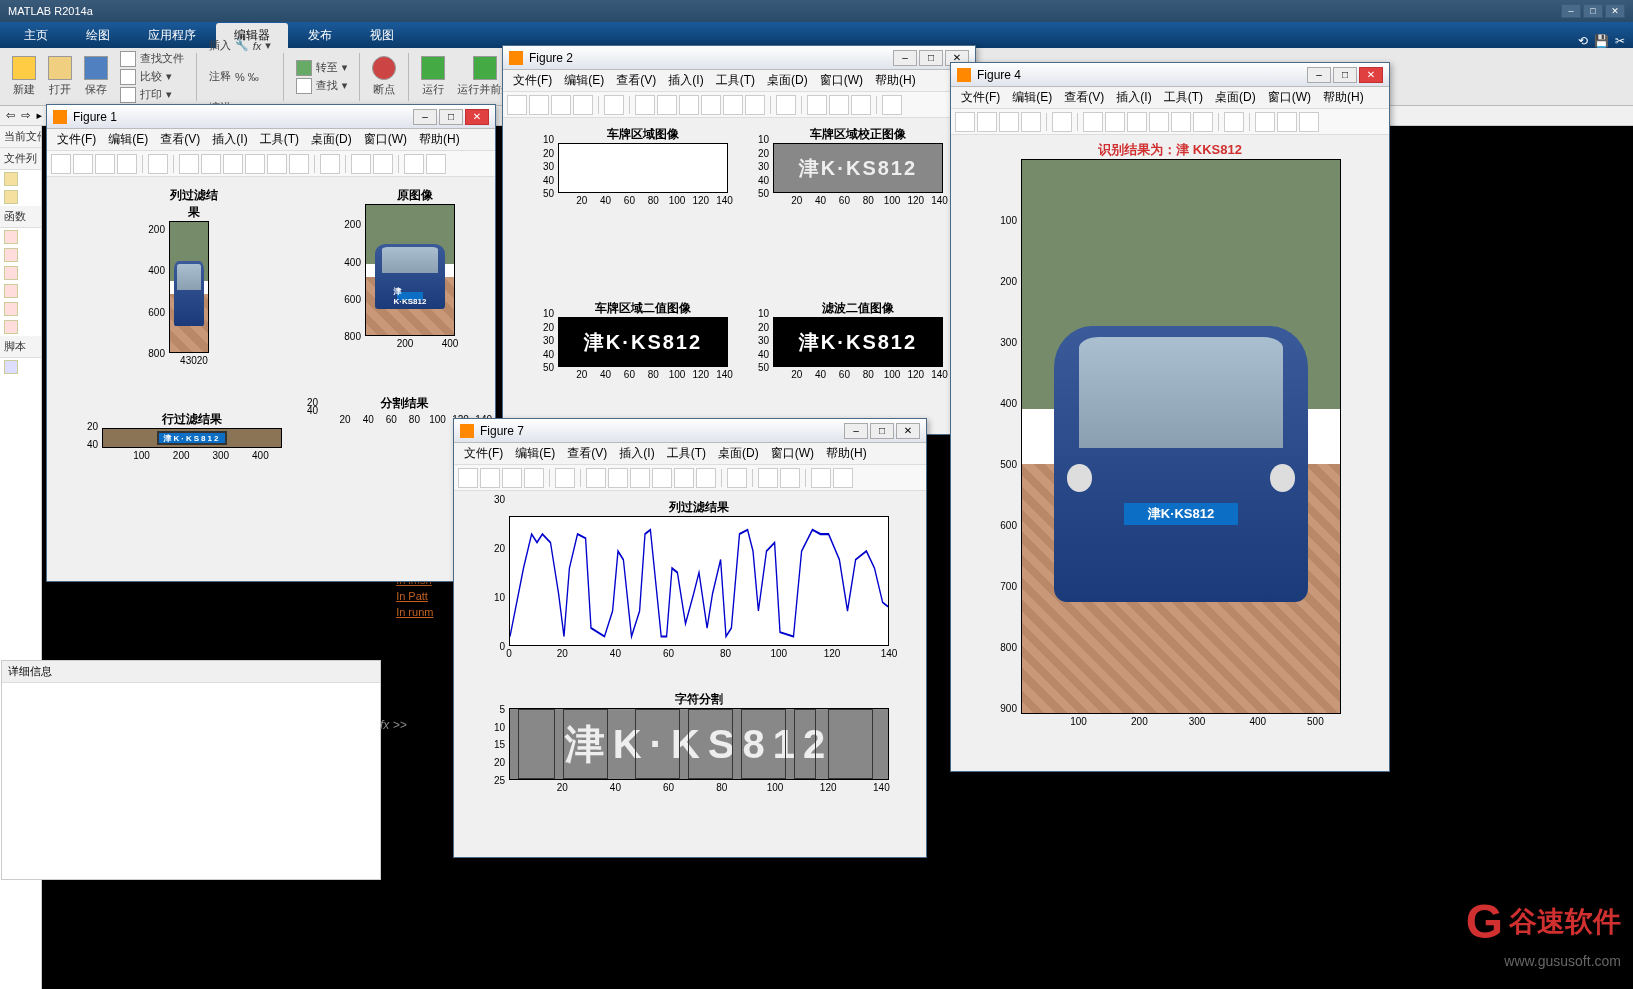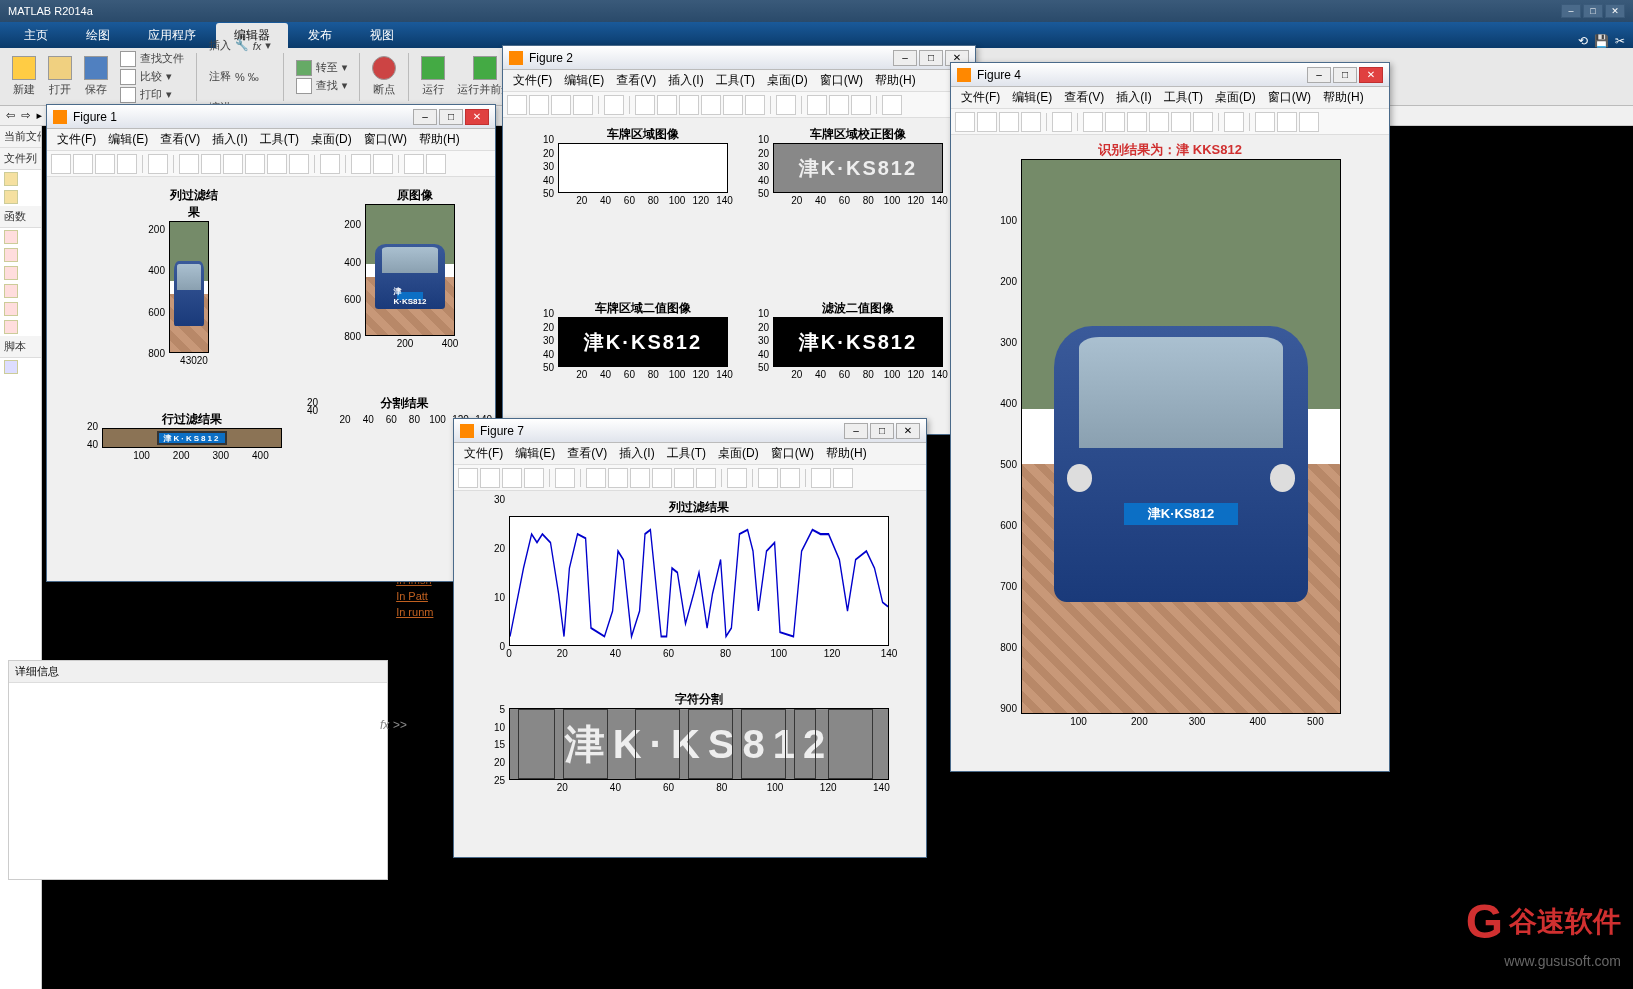--- a/index.html
+++ b/index.html
@@ -23,21 +23,21 @@
 .tool-small { display: flex; align-items: center; font-size: 11px; color: #444; gap: 4px; }
 .tool-small .ico { width: 16px; height: 16px; background: #fff; border: 1px solid #999; }
 
 .addrbar { background: #f0f0f0; height: 20px; border-bottom: 1px solid #ccc; display: flex; align-items: center; padding: 0 6px; gap: 6px; font-size: 11px; }
 
 .sidebar { position: absolute; left: 0; top: 126px; width: 42px; bottom: 0; background: #fff; border-right: 1px solid #ccc; font-size: 11px; }
 .sidebar .section { padding: 3px 4px; background: #f4f4f4; border-bottom: 1px solid #ddd; color: #333; white-space: nowrap; overflow: hidden; }
 .sidebar .item { padding: 2px 4px; display: flex; align-items: center; gap: 3px; }
 .sidebar .item .ico { width: 14px; height: 14px; background: #f5e0a0; border: 1px solid #cc9; }
 
-.detail-panel { position: absolute; left: 8px; top: 660px; width: 380px; height: 220px; background: #fff; border: 1px solid #ccc; font-size: 11px; }
+.detail-panel { position: absolute; left: 1px; top: 660px; width: 380px; height: 220px; background: #fff; border: 1px solid #ccc; font-size: 11px; }
 .detail-panel .hdr { background: #f0f0f0; padding: 3px 6px; border-bottom: 1px solid #ddd; }
 .detail-panel .body { padding: 50px; text-align: center; color: #666; }
 
 
 .figwin { position: absolute; background: #f0f0f0; border: 1px solid #4a6a8a; box-shadow: 2px 2px 6px rgba(0,0,0,.3); }
 .figwin .fig-title { background: linear-gradient(#fff,#e0e4ec); height: 24px; display: flex; align-items: center; padding: 0 6px; font-size: 12px; border-bottom: 1px solid #bbb; }
 .figwin .fig-title .ico { width: 14px; height: 14px; background: #f80; margin-right: 6px; }
 .figwin .fig-title .spacer { flex: 1; }
 .figwin .fig-title .wbtn { width: 24px; height: 16px; border: 1px solid #aaa; background: #eee; margin-left: 2px; display: flex; align-items: center; justify-content: center; font-size: 10px; cursor: pointer; }
 .figwin .fig-title .wbtn.close { background: #e04040; color: #fff; border-color: #c03030; }

